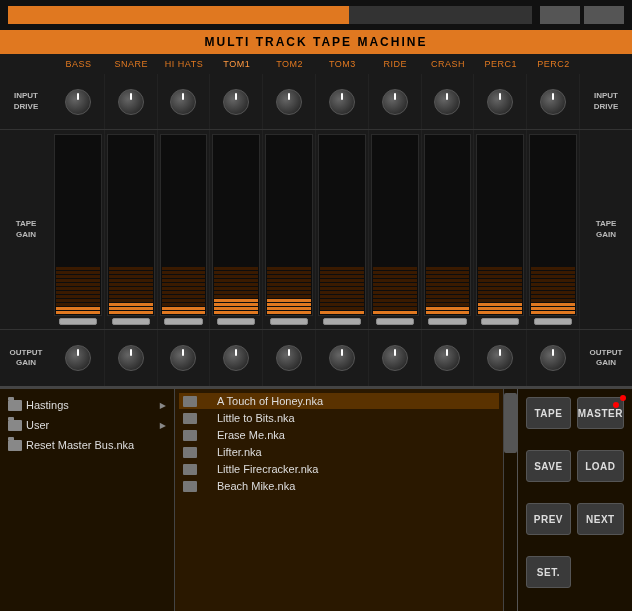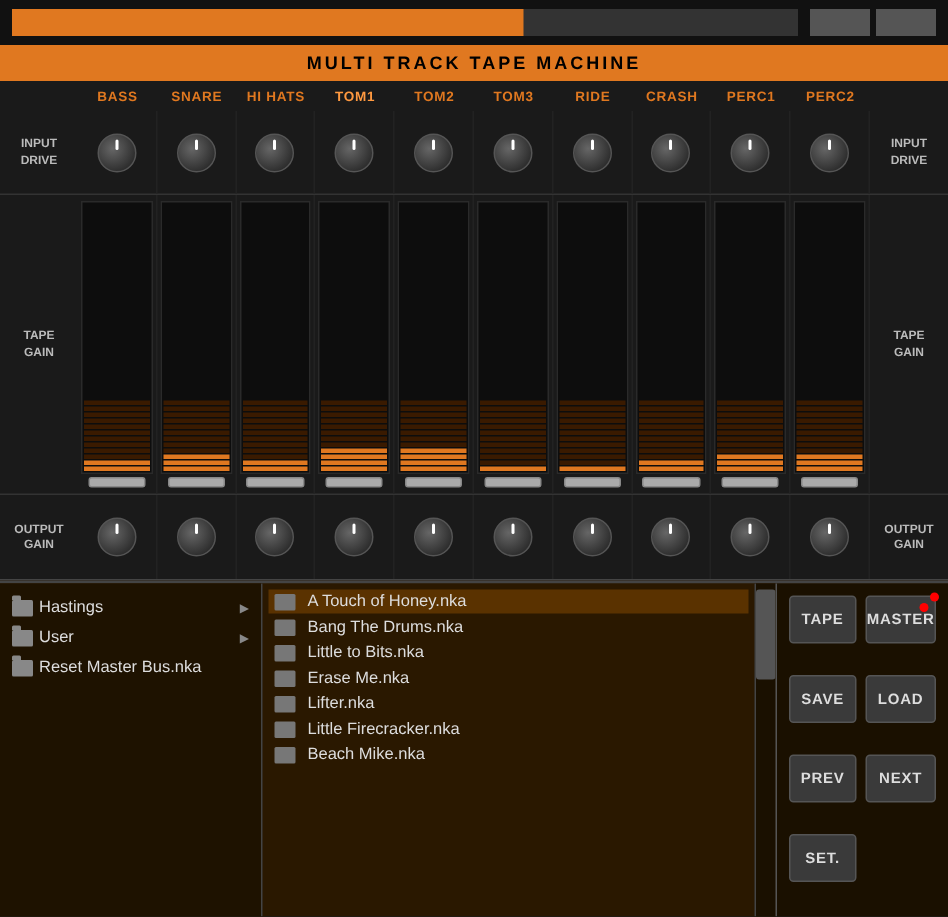--- a/index.html
+++ b/index.html
@@ -77,21 +77,21 @@
       display: flex;
       align-items: center;
       padding: 0 52px 0 52px;
     }
 
     .ch-label {
       flex: 1;
       text-align: center;
       color: #e07820;
       font-size: 9px;
-      font-weight: bold;
+      font-weight: normal;
       letter-spacing: 0.5px;
     }
 
     .ch-label.active {
       color: #ff9940;
     }
 
     
     .bottom-section {
       flex: 1;
@@ -151,21 +151,21 @@
       padding: 4px;
       overflow-y: auto;
       display: flex;
       flex-direction: column;
       gap: 1px;
     }
 
     .file-item {
       display: flex;
       align-items: center;
-      gap: 8px;
+      gap: 20px;
       padding: 2px 4px;
       cursor: pointer;
       color: #ddd;
       font-size: 11px;
     }
 
     .file-item.selected {
       background: #5a3200;
     }
 
@@ -620,24 +620,20 @@
           </div>
         </div>
 
       <div class="file-panel" id="file-panel">
           <div class="file-item selected">
             <div class="file-icon"></div>
             <span>A Touch of Honey.nka</span>
           </div>
           <div class="file-item">
             <div class="file-icon"></div>
-            <span>Bang The Drums.nka</span>
-          </div>
-          <div class="file-item">
-            <div class="file-icon"></div>
             <span>Little to Bits.nka</span>
           </div>
           <div class="file-item">
             <div class="file-icon"></div>
             <span>Erase Me.nka</span>
           </div>
           <div class="file-item">
             <div class="file-icon"></div>
             <span>Lifter.nka</span>
           </div>

